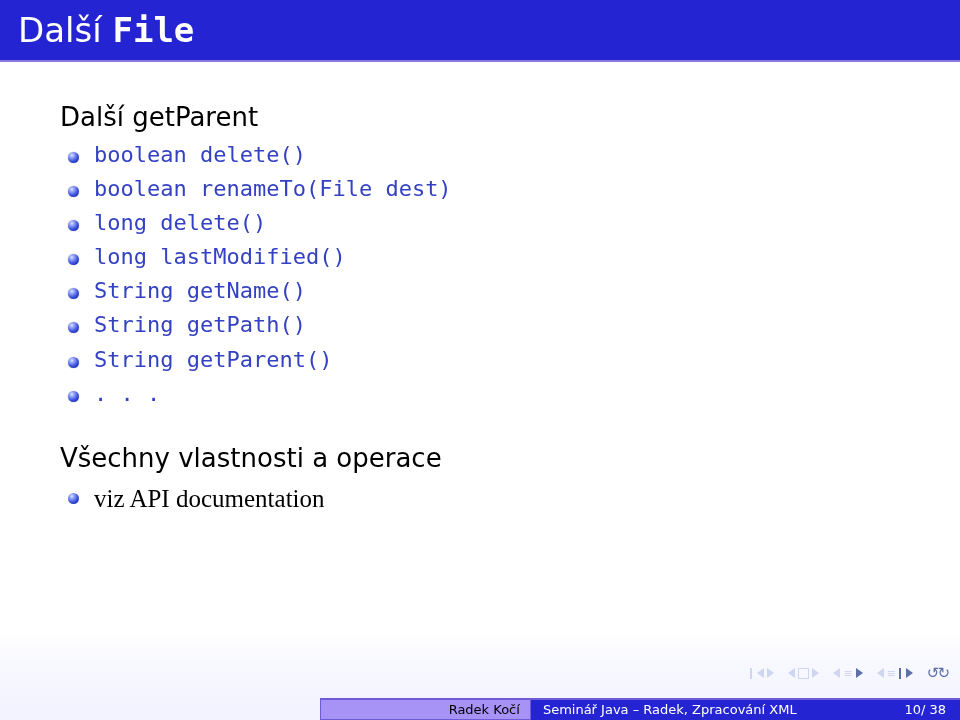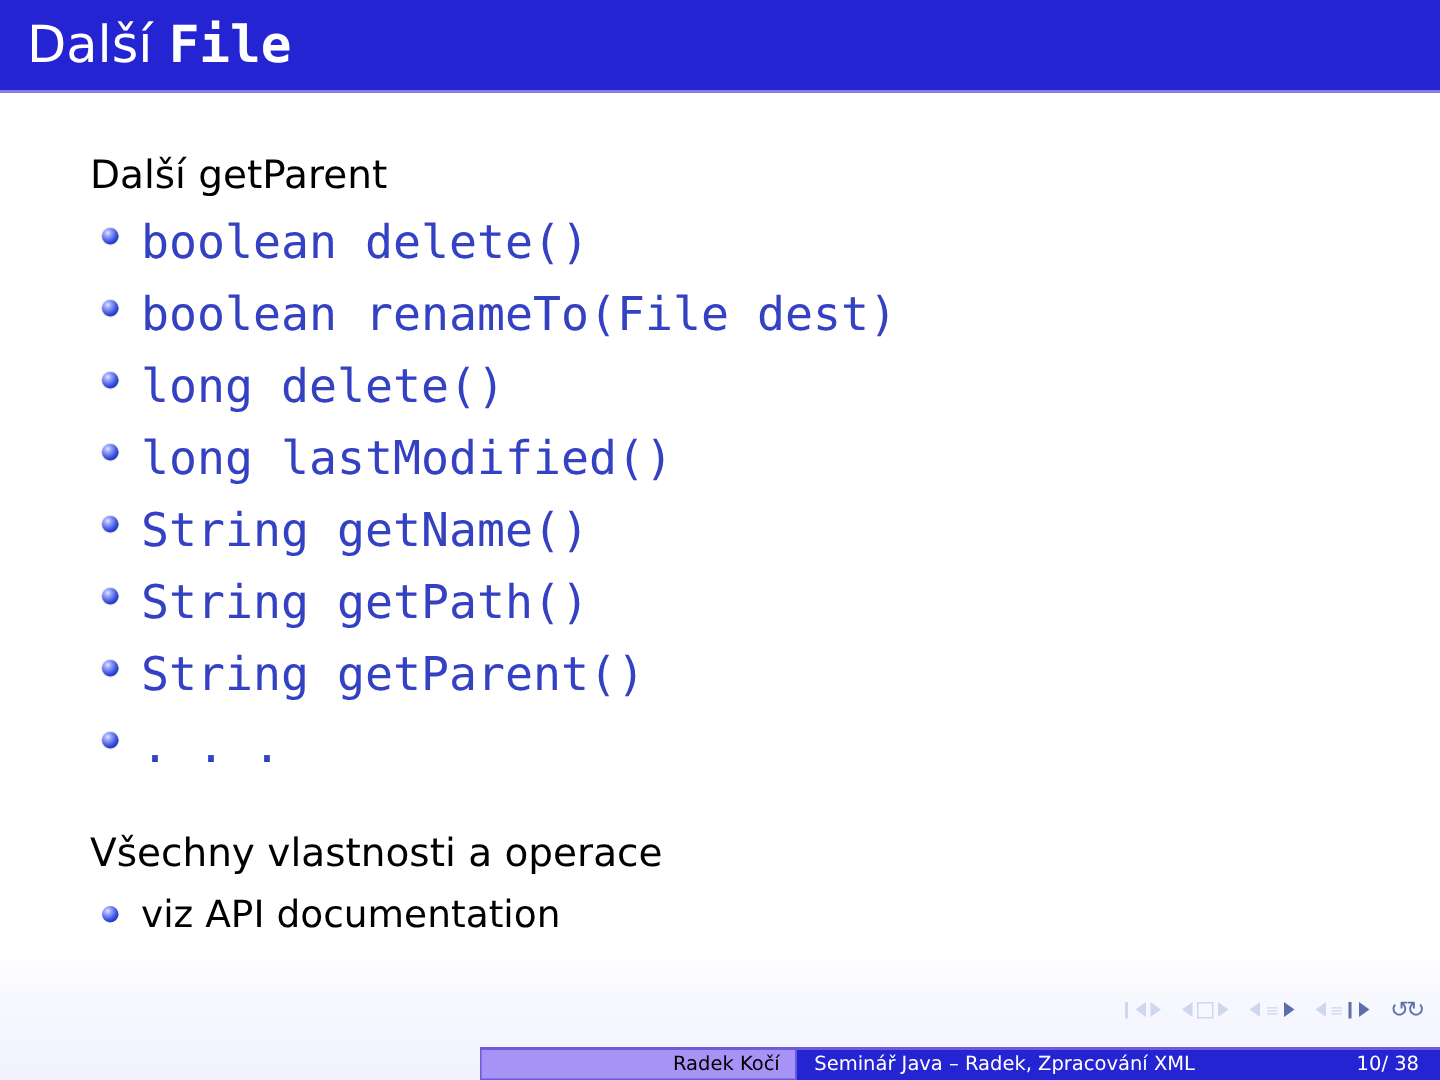--- a/index.html
+++ b/index.html
@@ -47,21 +47,21 @@
     font-size: 26px;
     margin: 0 0 6px 0;
   }
   .bullets {
     margin: 0;
     padding: 0 0 0 34px;
     list-style: none;
   }
   .bullets li {
     position: relative;
-    font-size: 31px;
+    font-size: 22px;
     line-height: 1.55;
     font-family: "DejaVu Sans Mono", "Liberation Mono", "Courier New", monospace;
     color: #3341c2;
   }
   .bullets li::before {
     content: "";
     position: absolute;
     left: -26px;
     top: 14px;
     width: 11px;
@@ -69,20 +69,21 @@
     border-radius: 50%;
     background: radial-gradient(circle at 35% 30%,
         #e0e6ff 0%, #9aa8ff 20%, #3f55df 55%, #1a2bb0 80%, #0d1780 100%);
     box-shadow: 0 0 1px rgba(0,0,40,0.5);
   }
   .sect2 { margin-top: 32px; }
   .sub {
     margin: 4px 0 0 34px;
     padding: 0;
     list-style: none;
+    font-family: Liberation Serif, serif;
   }
   .sub li {
     position: relative;
     font-size: 25px;
     line-height: 1.6;
   }
   .sub li::before {
     content: "";
     position: absolute;
     left: -26px;

